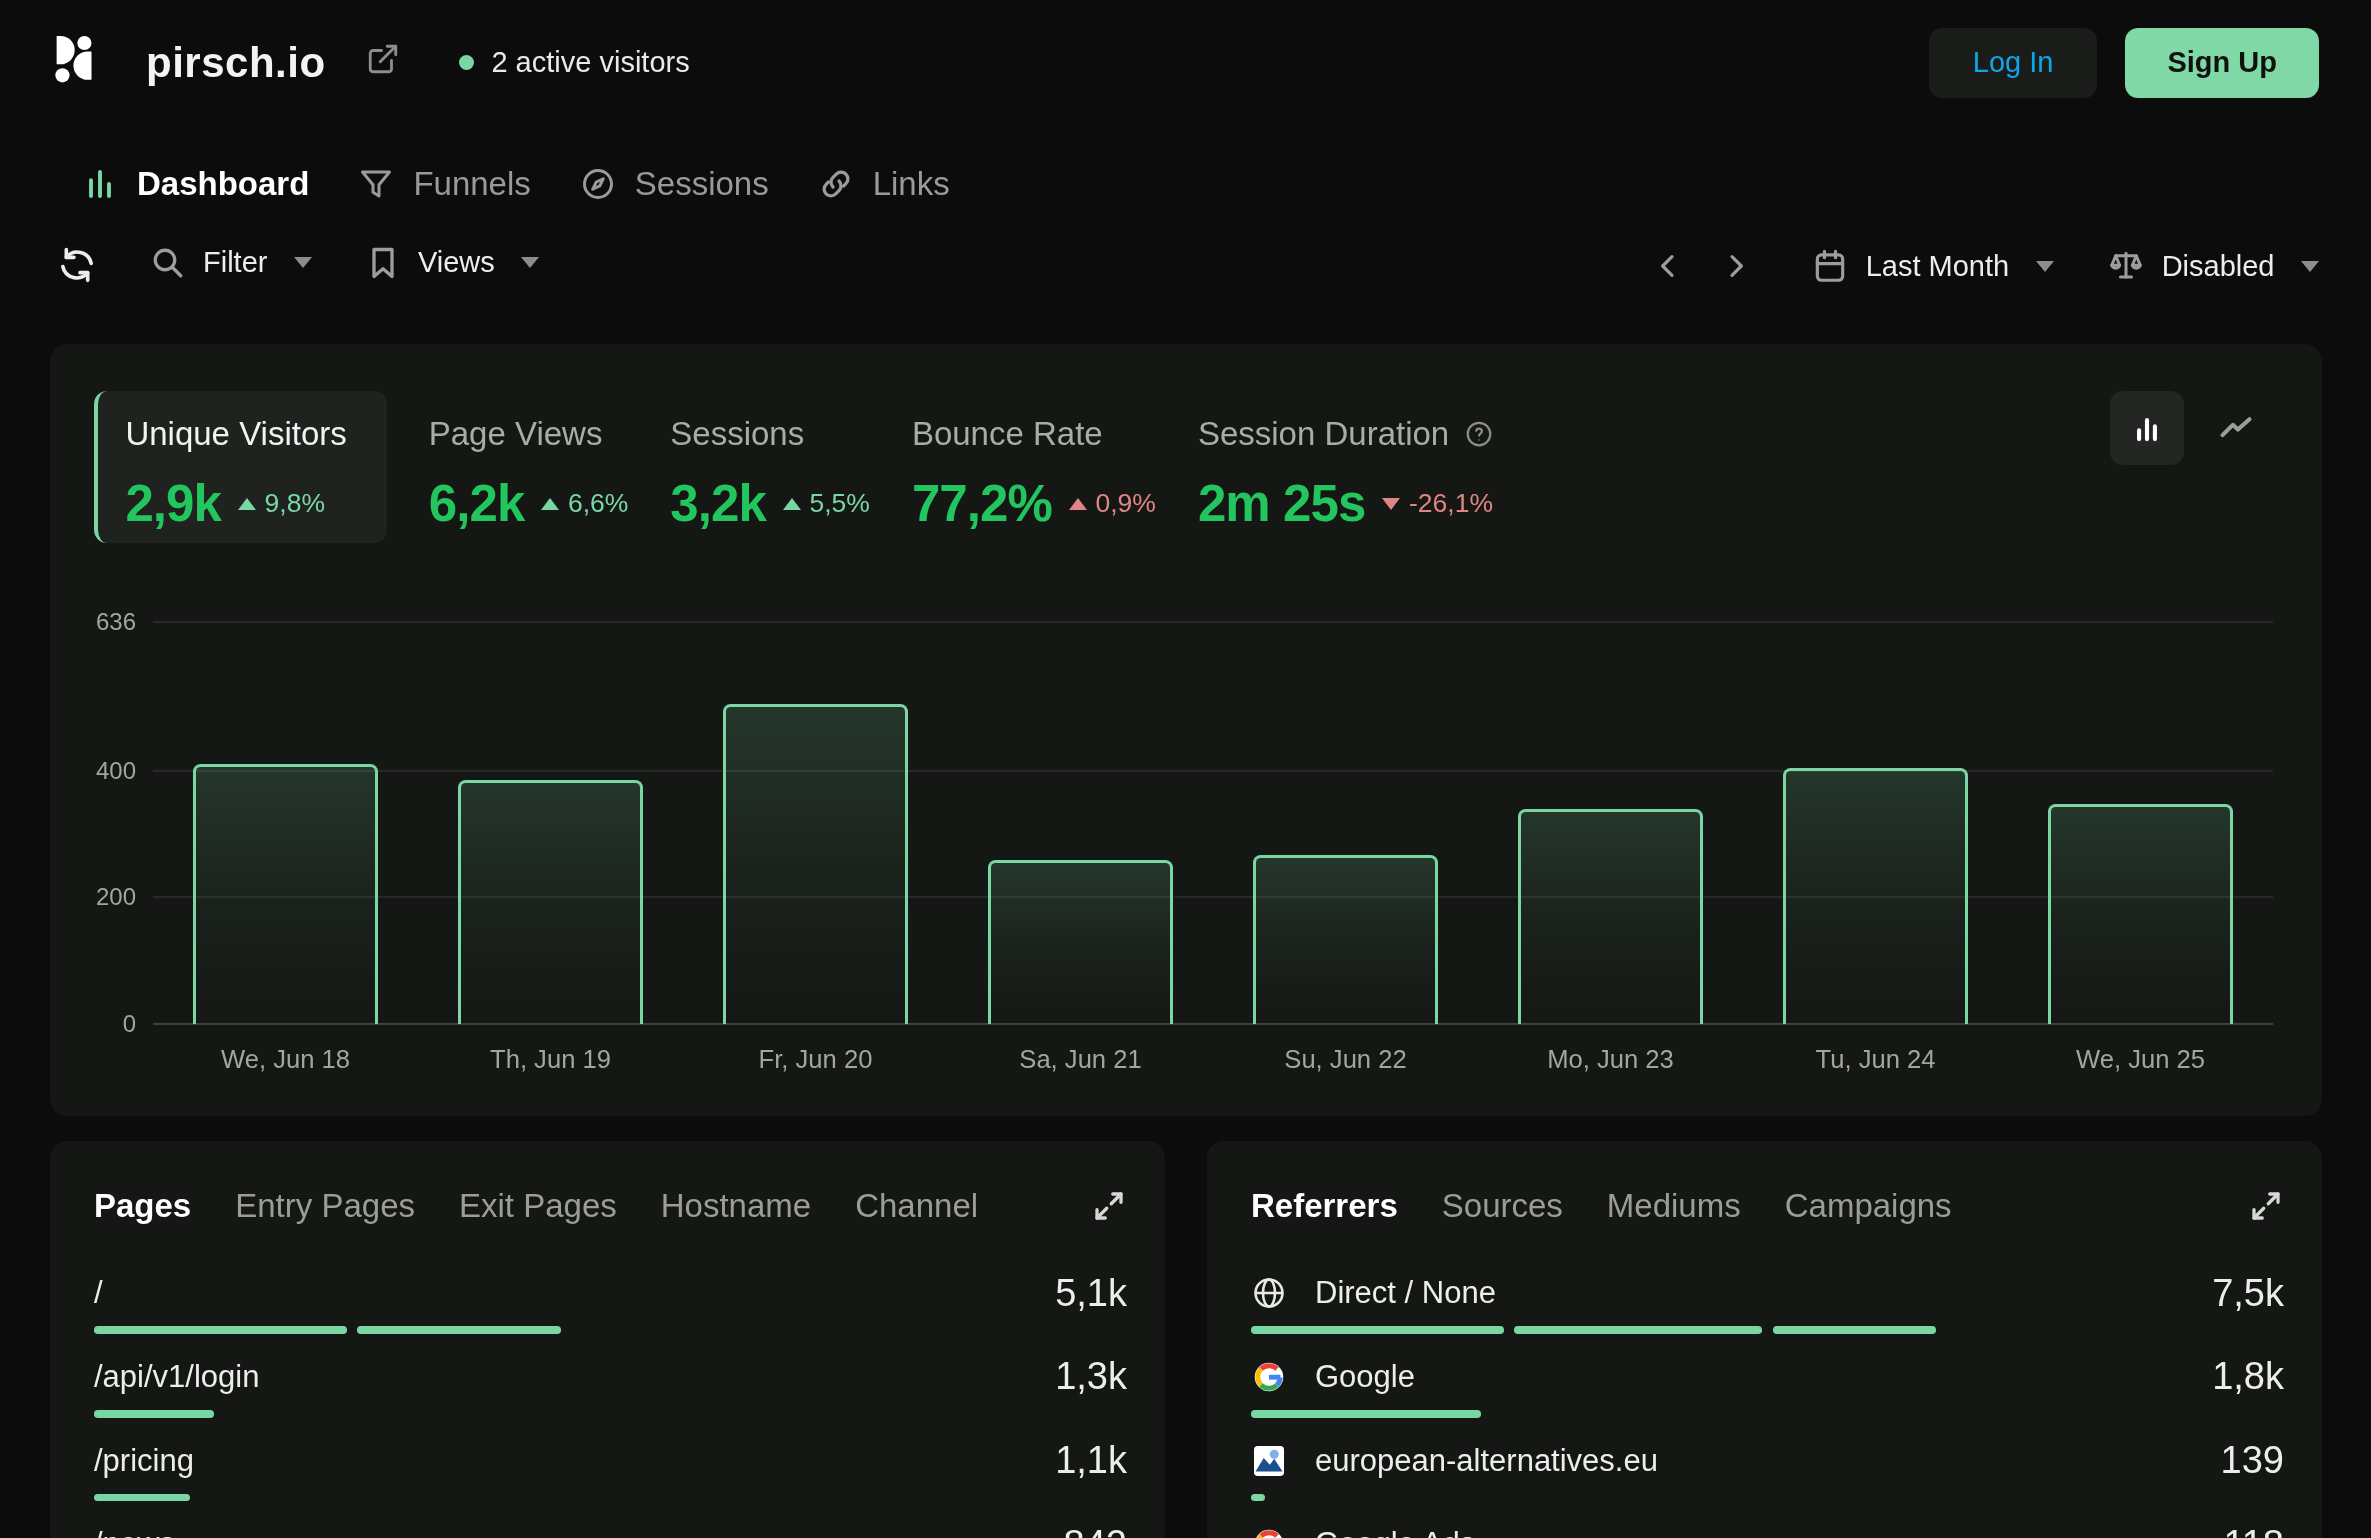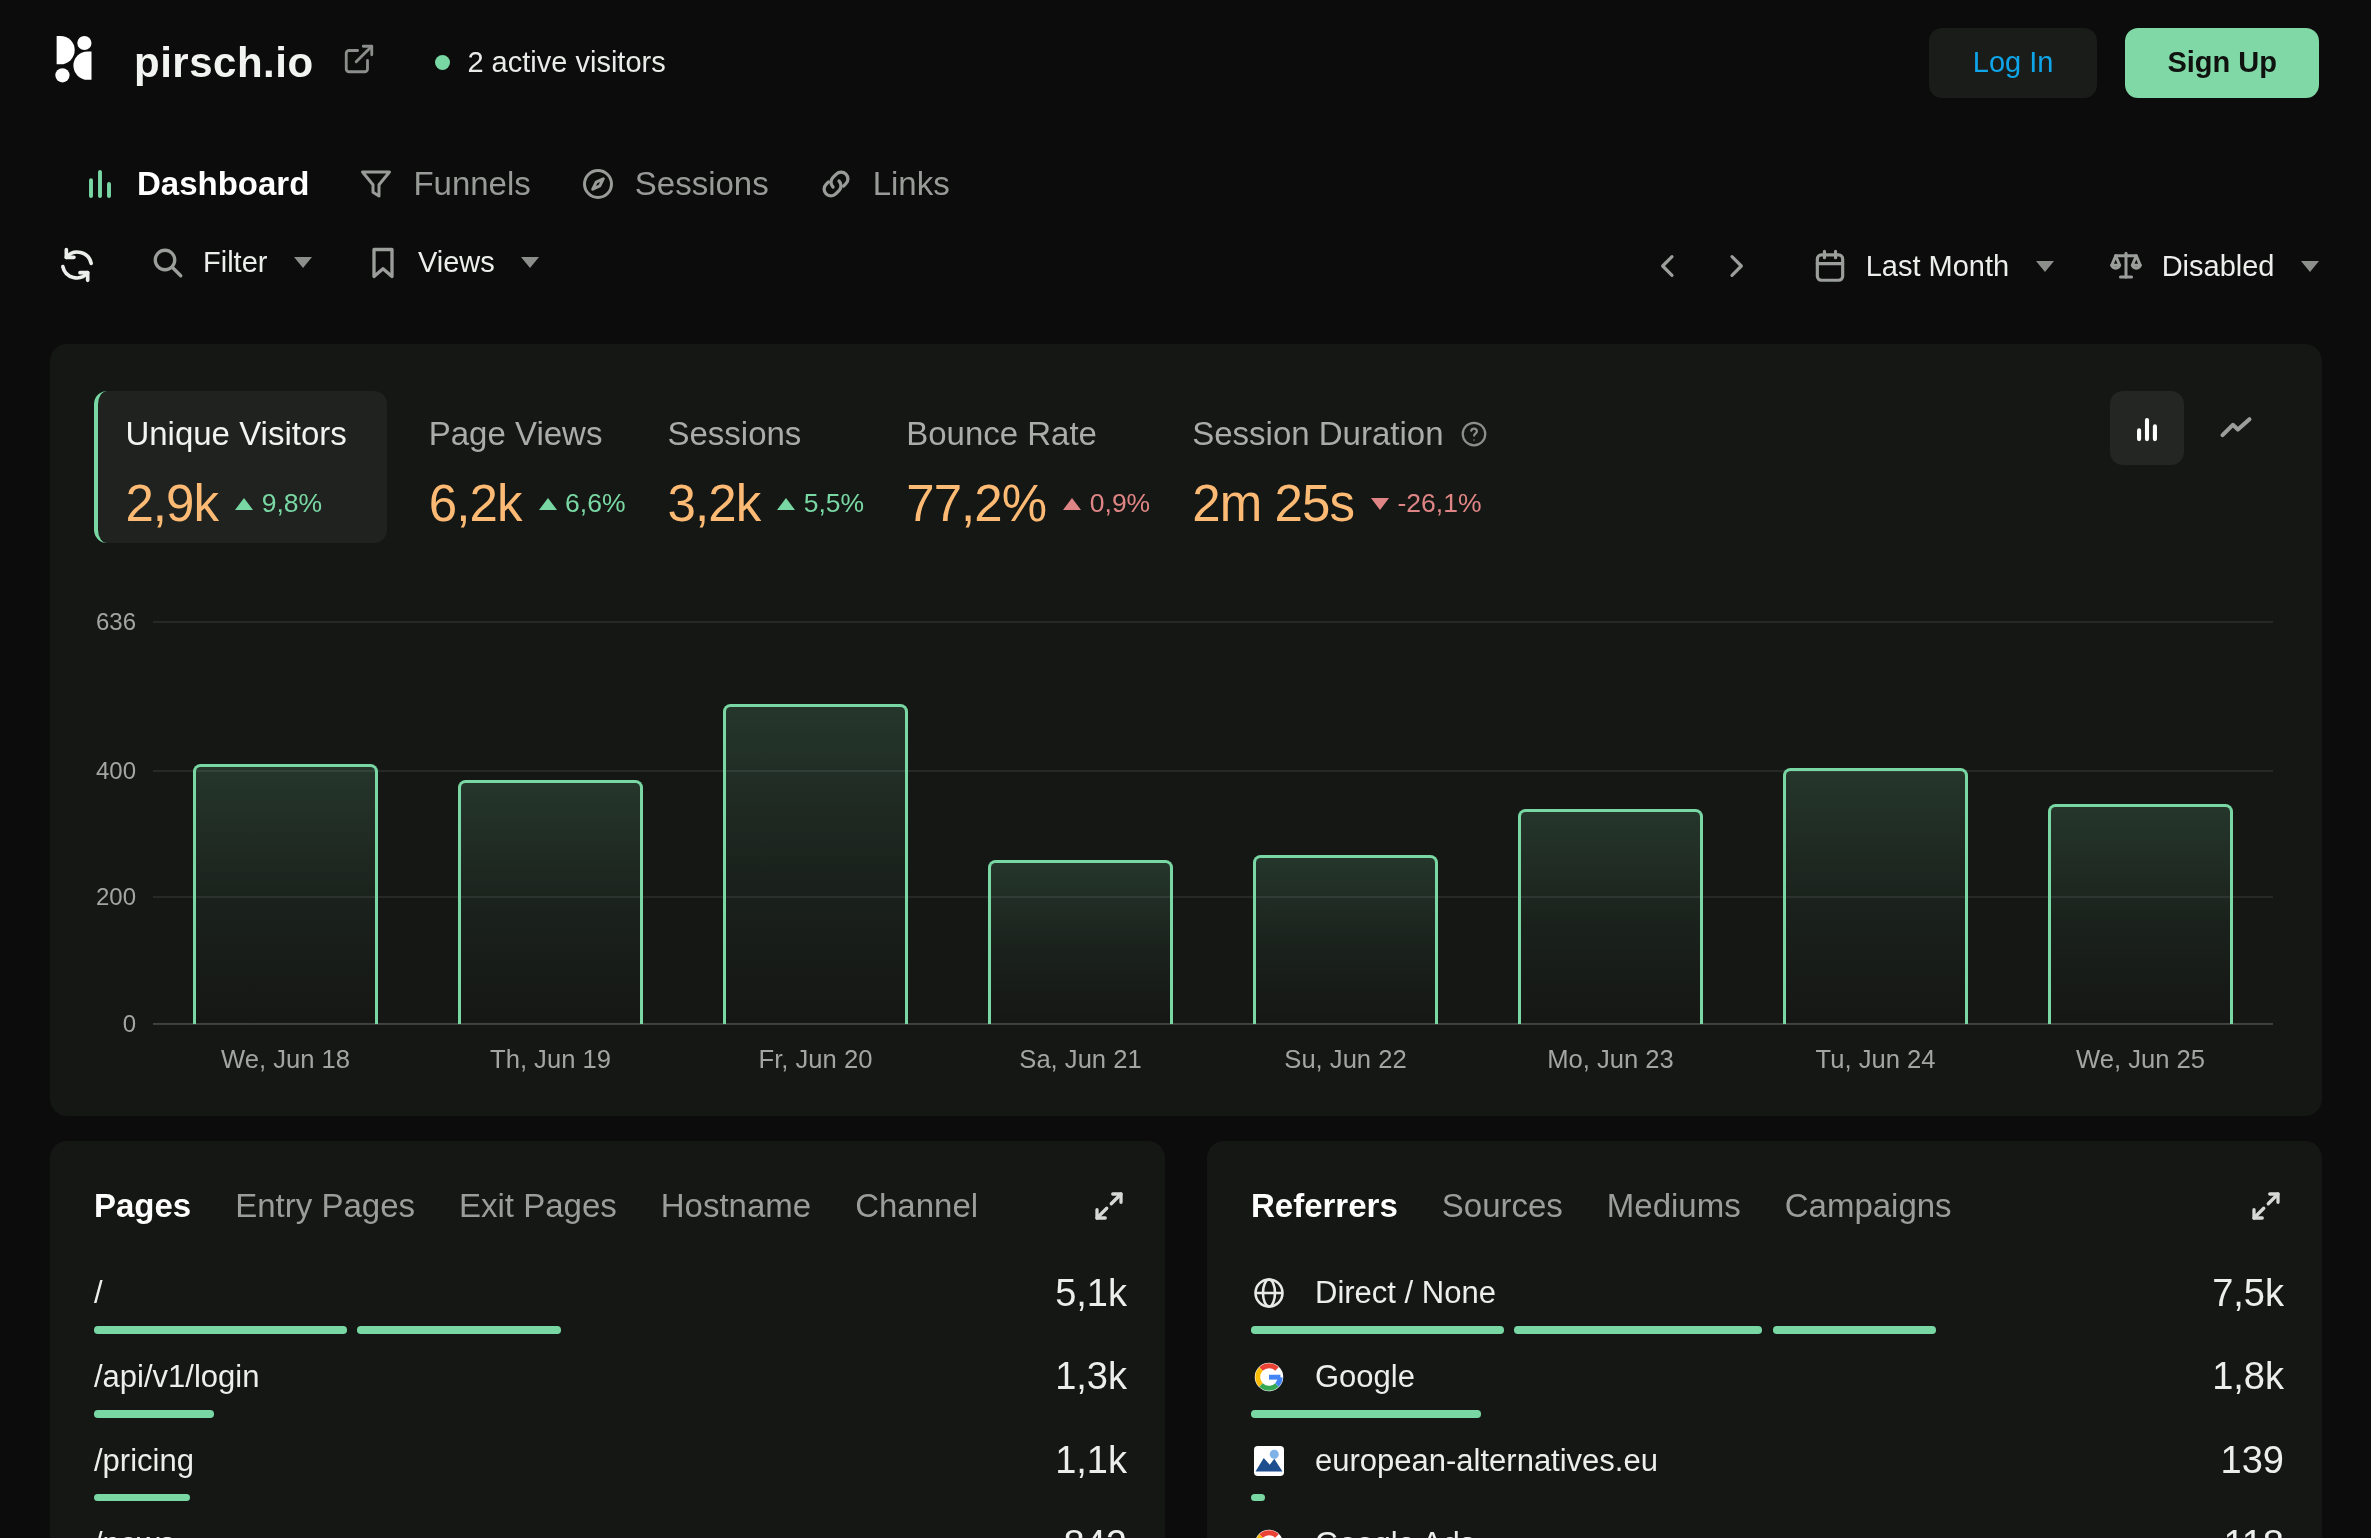--- a/index.html
+++ b/index.html
@@ -16,21 +16,21 @@
   *{margin:0;padding:0;box-sizing:border-box;}
   html,body{background:var(--page-bg);}
   body{
     width:2372px;height:1539px;overflow:hidden;position:relative;
     font-family:"Liberation Sans",sans-serif;color:var(--text-primary);
   }
   svg{display:block;}
   
   .header{height:112px;display:flex;align-items:center;padding:13.2px 53px 0 45px;}
   .logo{width:62px;height:62px;}
-  .brand{display:flex;align-items:center;gap:27px;cursor:pointer;}
+  .brand{display:flex;align-items:center;gap:39px;cursor:pointer;}
   .brand-name{font-size:42px;font-weight:700;letter-spacing:0.5px;}
   .ext-icon{color:#8b8e8b;margin-left:1.9px;margin-top:-7.6px;}
   .active-visitors{display:flex;align-items:center;gap:17px;margin-left:59px;font-size:29px;color:#e9ebe9;}
   .dot{width:15px;height:15px;border-radius:50%;background:var(--accent-green);}
   .header-right{margin-left:auto;display:flex;gap:28px;}
   .btn{height:70px;border:none;border-radius:13.2px;font-size:29px;font-family:inherit;
        display:flex;align-items:center;justify-content:center;cursor:pointer;}
   .btn-login{background:#1a1c1a;color:#0ea5e9;padding:0 44px;}
   .btn-signup{background:#7fd8a6;color:#101210;font-weight:600;padding:0 42px;}
   
@@ -52,21 +52,21 @@
   
   .main-panel{margin:31px 50px 0;background:var(--panel-bg);border-radius:17px;
               padding:47px 49px 41px 44px;height:772px;}
   .stats-row{display:flex;align-items:flex-start;gap:42px;}
   .stat{padding-top:24.6px;cursor:pointer;}
   .stat-card{background:var(--card-bg);border-radius:13.2px;border-left:4.7px solid var(--accent-green);
              padding:24.6px 40px 0 27.4px;height:152px;margin-top:0;}
   .stat-label{font-size:33px;color:#a9aca9;margin-bottom:21px;display:flex;align-items:center;gap:15px;}
   .stat-card .stat-label{color:#f2f4f2;}
   .stat-value-row{display:flex;align-items:center;gap:17px;}
-  .stat-value{font-size:51px;font-weight:400;letter-spacing:-0.9px;color:#fdba74;}
+  .stat-value{font-size:51px;font-weight:700;letter-spacing:-0.9px;color:#22c55e;}
   .chg{display:flex;align-items:center;gap:8.5px;font-size:26.5px;}
   .chg.pos{color:var(--accent-green);}
   .chg.neg{color:var(--negative-red);}
   .tri{width:0;height:0;border-left:9.5px solid transparent;border-right:9.5px solid transparent;}
   .tri.up{border-bottom:12.3px solid currentColor;}
   .tri.down{border-top:12.3px solid currentColor;}
   .chg.pos .tri{color:var(--accent-green);}
   .chg.neg .tri{color:var(--negative-red);}
   .chart-toggles{margin-left:auto;display:flex;gap:15px;}
   .toggle{width:74px;height:74px;border-radius:13.2px;display:flex;align-items:center;justify-content:center;

